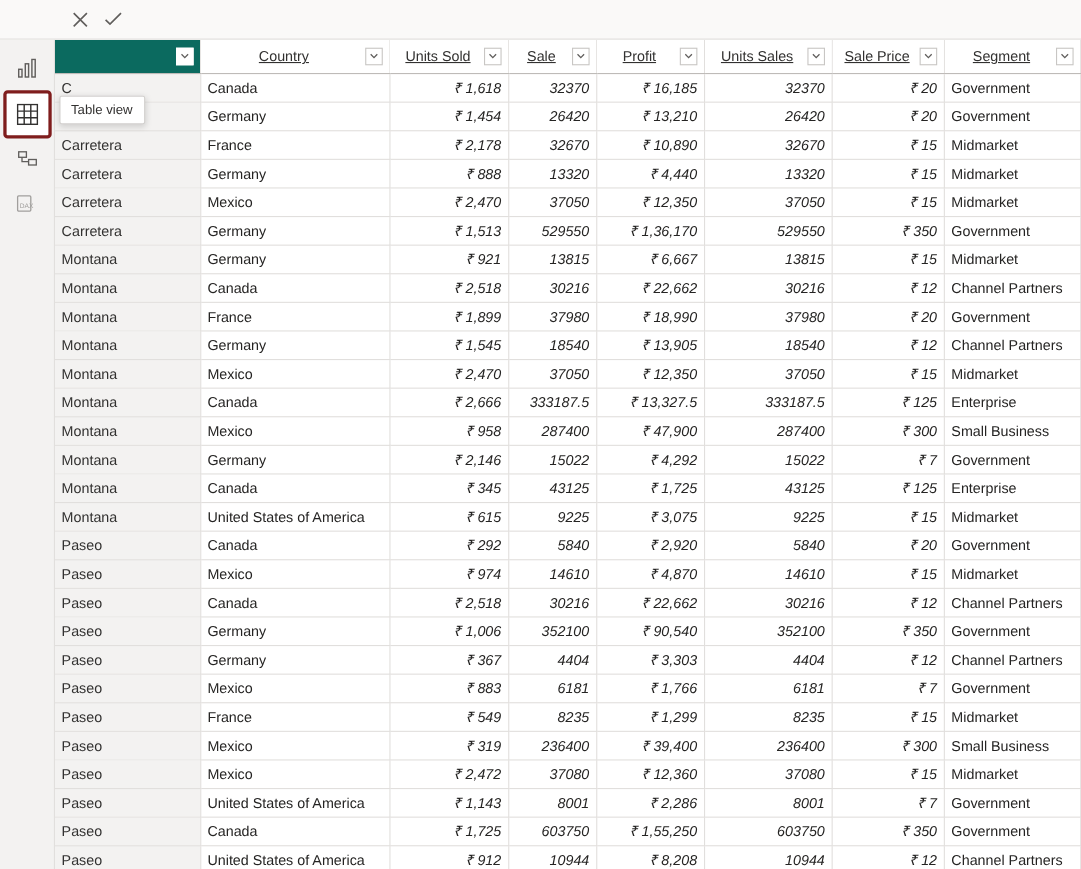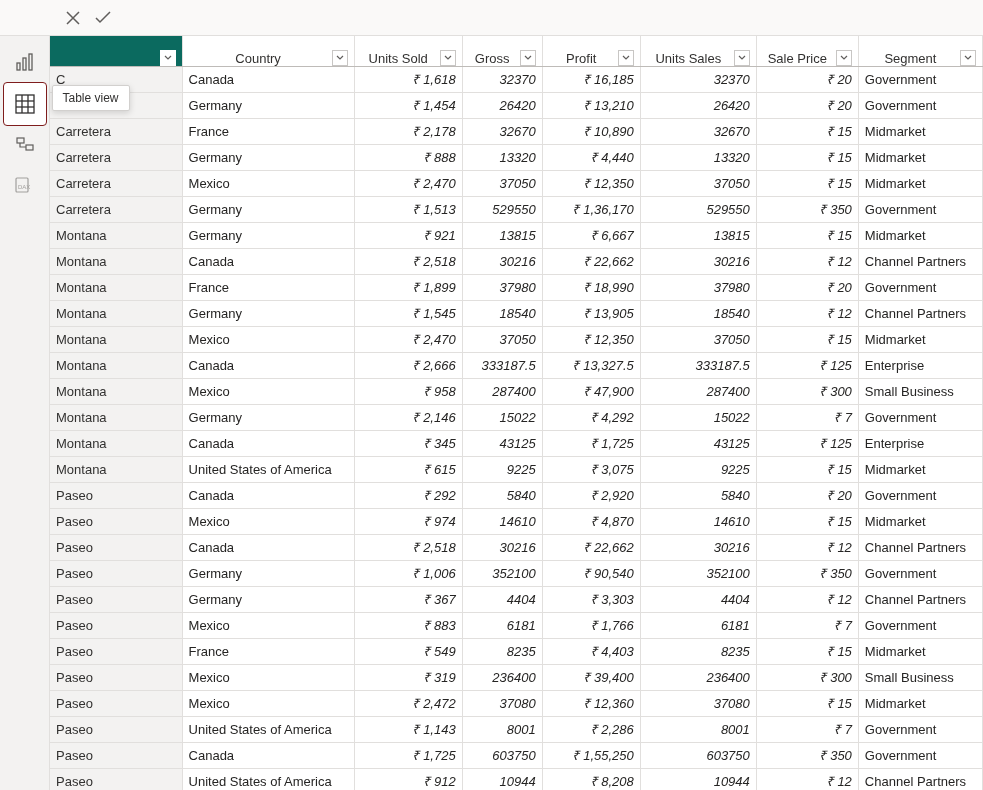--- a/index.html
+++ b/index.html
@@ -62,21 +62,21 @@
   display: flex;
   align-items: center;
   justify-content: center;
   color: #605e5c;
   border: 2px solid transparent;
   border-radius: 4px;
   cursor: pointer;
   position: relative;
 }
 .rail-btn.highlighted {
-  border: 1px solid #7f1d1d;
+  border: 3px solid #7f1d1d;
   background: #fff;
   width: 44px;
   height: 44px;
 }
 .tooltip {
   position: absolute;
   left: 48px;
   top: 2px;
   background: #fff;
   border: 1px solid #d2d0ce;
@@ -118,23 +118,24 @@
   color: #323130;
   border-bottom: 1px solid #bebbb8;
   height: 30px;
 }
 thead th.selected {
   background: #0b6a5f;
   color: #fff;
 }
 .hdr-inner {
   display: flex;
-  align-items: flex-end;
+  align-items: center;
   justify-content: space-between;
   height: 100%;
+  text-decoration: underline;
 }
 .hdr-label { flex: 1; text-align: center; }
 .dropdown-caret {
   width: 16px;
   height: 16px;
   border: 1px solid #c8c6c4;
   background: #fff;
   display: flex;
   align-items: center;
   justify-content: center;
@@ -251,21 +252,21 @@
                 <span class="hdr-label">Units Sold</span>
                 <span class="dropdown-caret">
                   <svg width="8" height="8" viewBox="0 0 8 8">
                     <path d="M1 2 L4 5 L7 2" stroke="#605e5c" stroke-width="1.2" fill="none"></path>
                   </svg>
                 </span>
               </div>
             </th>
             <th>
               <div class="hdr-inner">
-                <span class="hdr-label">Gross</span>
+                <span class="hdr-label">Sale</span>
                 <span class="dropdown-caret">
                   <svg width="8" height="8" viewBox="0 0 8 8">
                     <path d="M1 2 L4 5 L7 2" stroke="#605e5c" stroke-width="1.2" fill="none"></path>
                   </svg>
                 </span>
               </div>
             </th>
             <th>
               <div class="hdr-inner">
                 <span class="hdr-label">Profit</span>
@@ -527,21 +528,21 @@
             <td class="num">₹ 1,766</td>
             <td class="num">6181</td>
             <td class="num">₹ 7</td>
             <td class="txt">Government</td>
           </tr>
           <tr>
             <td class="txt rowhead">Paseo</td>
             <td class="txt">France</td>
             <td class="num">₹ 549</td>
             <td class="num">8235</td>
-            <td class="num">₹ 4,403</td>
+            <td class="num">₹ 1,299</td>
             <td class="num">8235</td>
             <td class="num">₹ 15</td>
             <td class="txt">Midmarket</td>
           </tr>
           <tr>
             <td class="txt rowhead">Paseo</td>
             <td class="txt">Mexico</td>
             <td class="num">₹ 319</td>
             <td class="num">236400</td>
             <td class="num">₹ 39,400</td>

